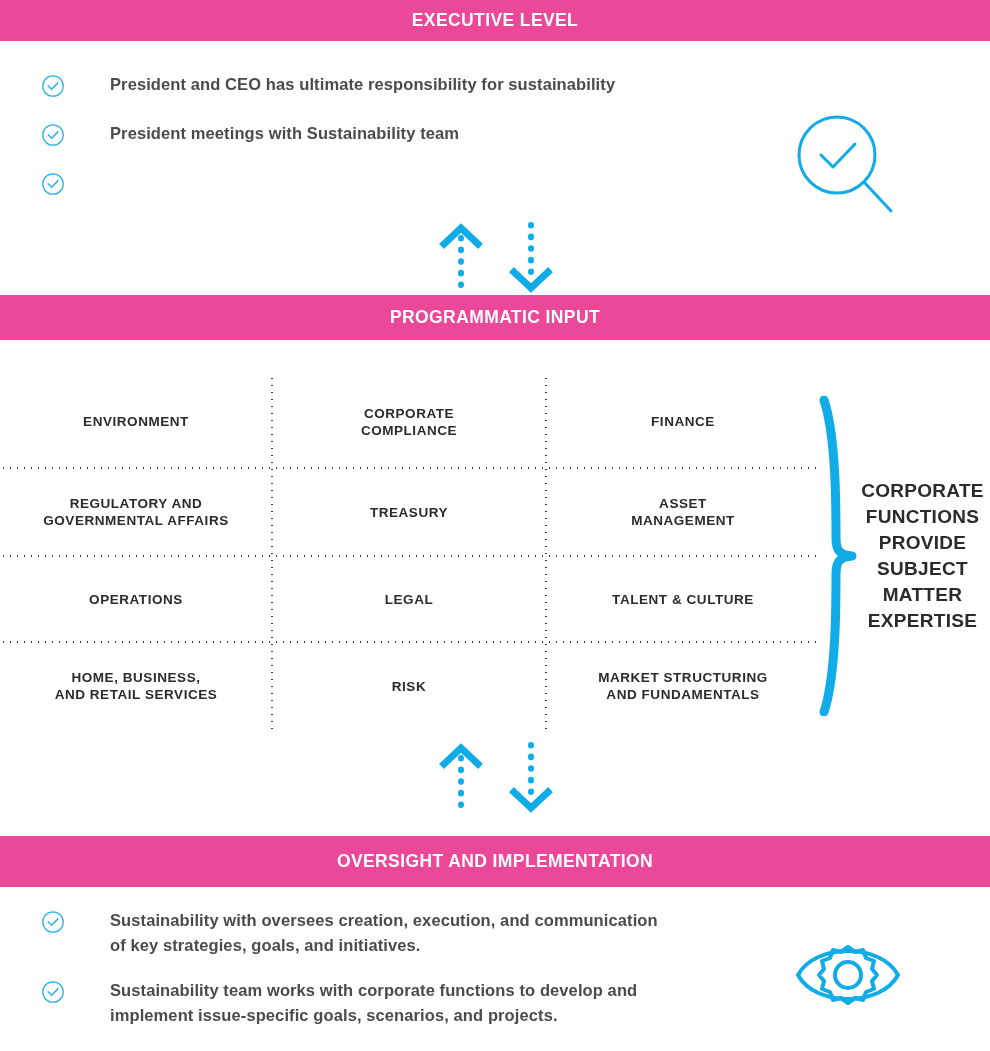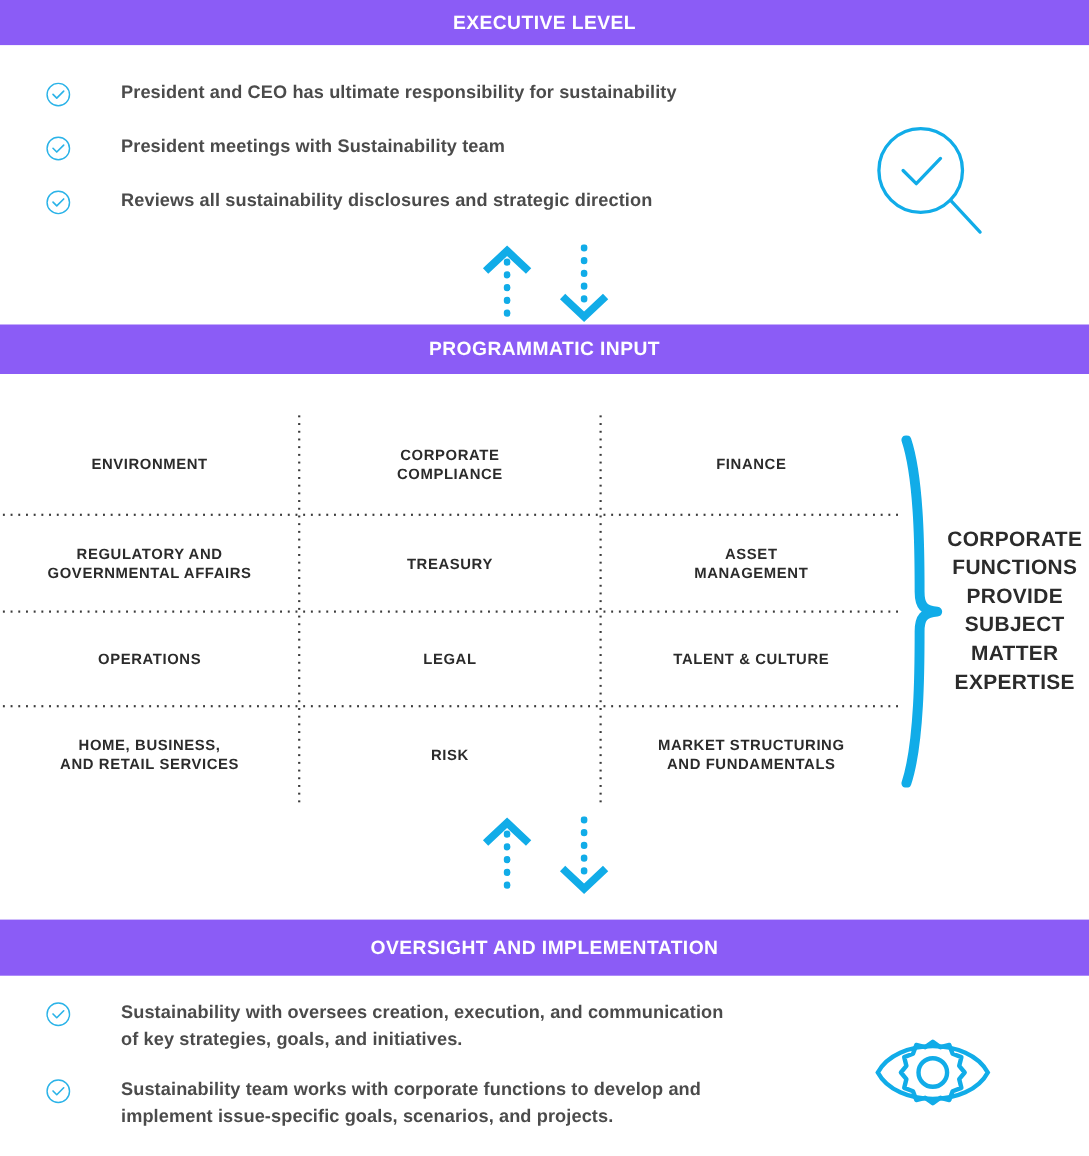--- a/index.html
+++ b/index.html
@@ -13,21 +13,21 @@
     position: relative;
     font-family: "Liberation Sans", sans-serif;
     overflow: hidden;
   }
 
   
   .band {
     position: absolute;
     left: 0;
     width: 990px;
-    background: #8b5cf6;
+    background: #ec4899;
     display: flex;
     align-items: center;
     justify-content: center;
   }
   .band-label {
     color: #ffffff;
     font-size: 17.5px;
     font-weight: bold;
     letter-spacing: 0.4px;
     text-transform: uppercase;
@@ -189,21 +189,20 @@
     <div class="bullet-text">President meetings with Sustainability team</div>
   </div>
 
   <div class="bullet-row">
     <div class="bullet-icon-cell">
       <svg class="check-circle" width="24" height="24" viewBox="0 0 24 24">
         <circle cx="12" cy="12" r="10.2" fill="none" stroke="#2BB3E8" stroke-width="1.3"></circle>
         <path d="M7.2 11.8 L10.6 15.2 L16.9 8.9" fill="none" stroke="#2BB3E8" stroke-width="1.5" stroke-linecap="round" stroke-linejoin="round"></path>
       </svg>
     </div>
-    <div class="bullet-text">Reviews all sustainability disclosures and strategic direction</div>
   </div>
 
 </div>
 
 <div class="side-icon" id="icon-magnifier">
   <svg width="100" height="100" viewBox="0 0 100 100">
     <circle cx="42" cy="42" r="38" fill="none" stroke="#11ACE8" stroke-width="3"></circle>
     <path d="M26 42 L38 54 L60 31" fill="none" stroke="#11ACE8" stroke-width="3" stroke-linecap="round" stroke-linejoin="round"></path>
     <line x1="69" y1="69" x2="96" y2="98" stroke="#11ACE8" stroke-width="3" stroke-linecap="round"></line>
   </svg>

